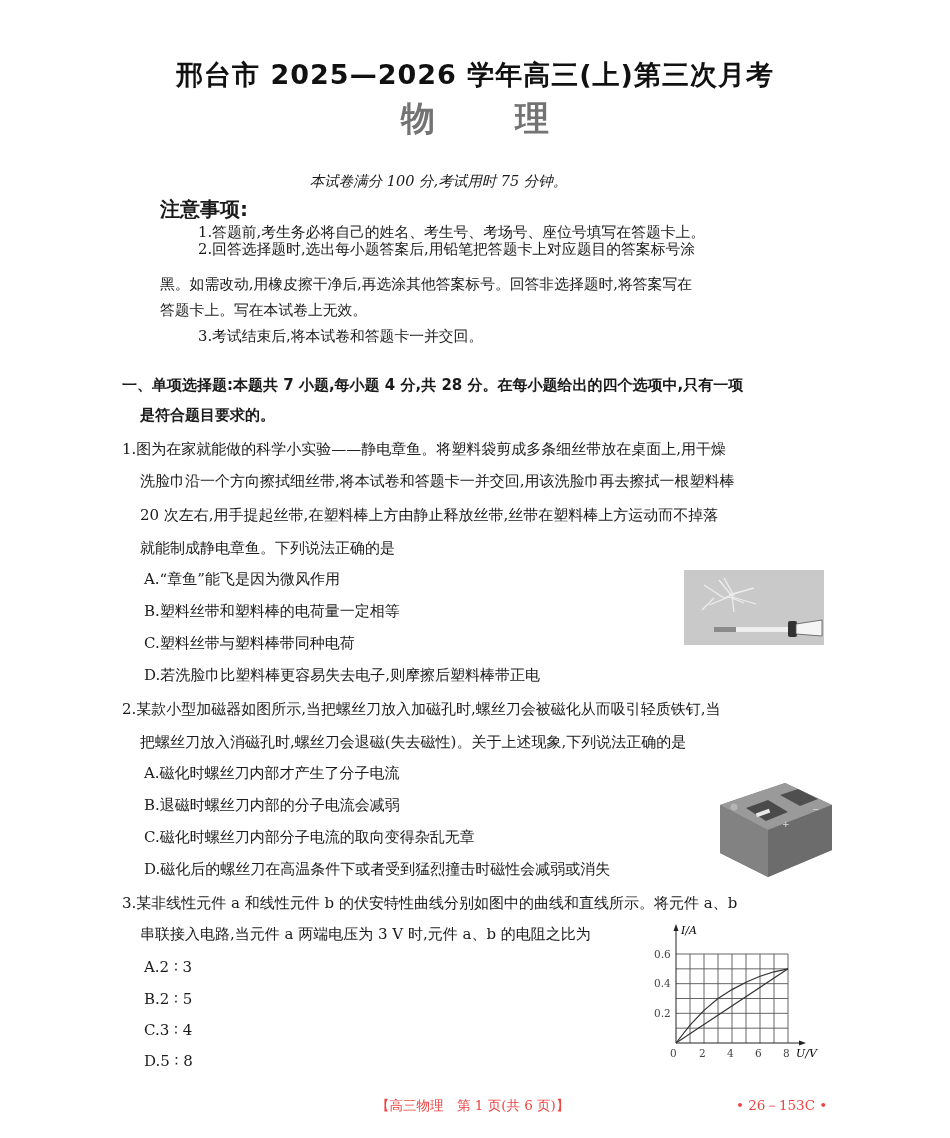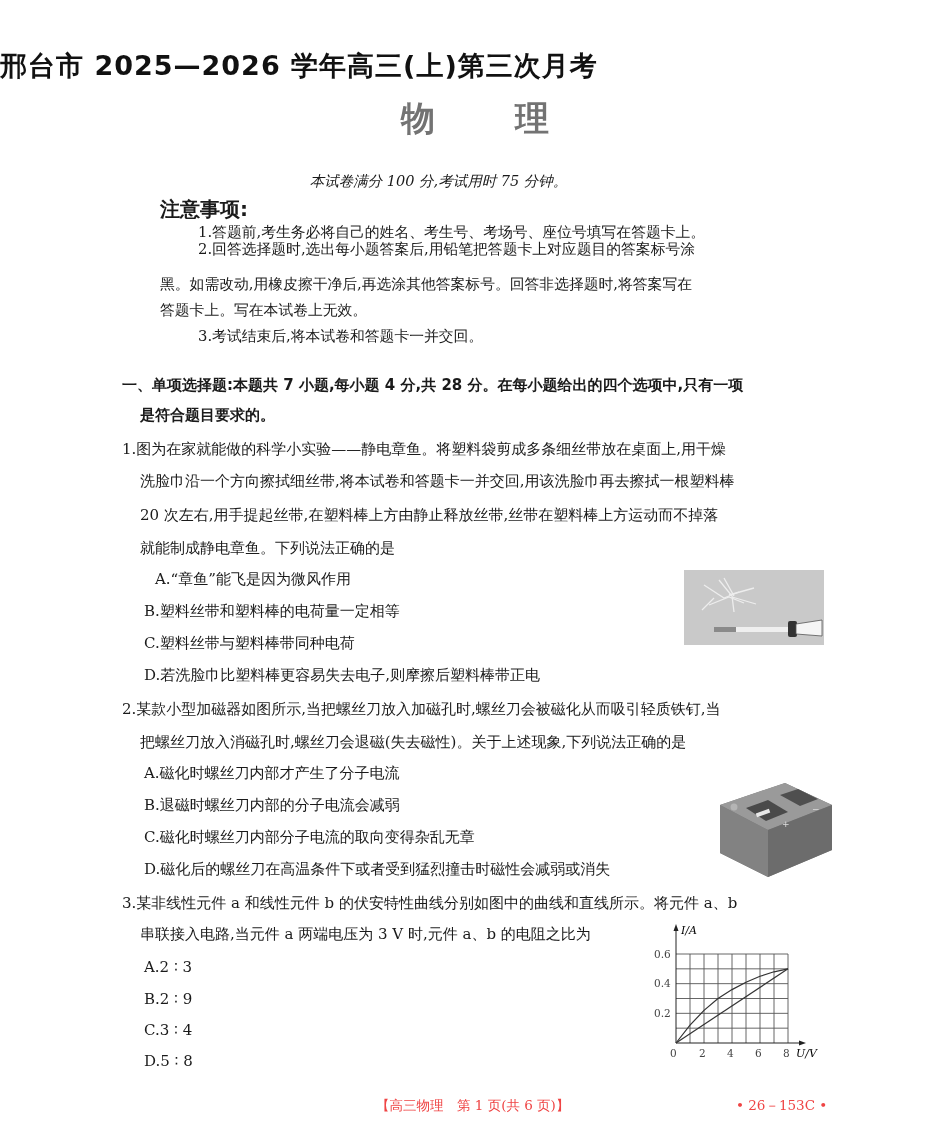--- a/index.html
+++ b/index.html
@@ -1,19 +1,19 @@
 <!DOCTYPE html>
 <html><head>
 <meta charset="utf-8">
 <style>
   html, body { margin: 0; padding: 0; background: #ffffff; }
   body { width: 950px; height: 1138px; position: relative; overflow: hidden; color: #1a1a1a;
          font-family: "DejaVu Serif", "Liberation Serif", serif; }
   .abs { position: absolute; white-space: nowrap; }
-  .title { left: 0; width: 950px; top: 48px; text-align: left; font-family: "DejaVu Sans", sans-serif;
+  .title { left: 0; width: 950px; top: 57px; text-align: center; font-family: "DejaVu Sans", sans-serif;
            font-weight: bold; font-size: 27px; letter-spacing: 1px; color: #111; }
   .subject { left: 0; width: 950px; top: 96px; text-align: center; font-family: "DejaVu Sans", sans-serif;
              font-weight: bold; font-size: 34px; color: #737373; word-spacing: 0; }
   .subject span { display: inline-block; }
   .subject .gap { width: 80px; }
   .meta { left: 0; width: 877px; top: 172px; text-align: center; font-size: 14.5px; font-style: italic; }
   .notes-h { left: 160px; top: 196px; font-family: "DejaVu Sans", sans-serif; font-weight: bold; font-size: 20px; }
   .p { font-size: 14.8px; line-height: 24px; }
   .sec { font-family: "DejaVu Sans", sans-serif; font-weight: bold; font-size: 15px; }
   .q { font-size: 15px; }
@@ -39,21 +39,21 @@
   <div class="abs p" style="left:160px; top:298px;">答题卡上。写在本试卷上无效。</div>
   <div class="abs p" style="left:198px; top:324px;">3.考试结束后,将本试卷和答题卡一并交回。</div>
 
   <div class="abs sec" style="left:122px; top:376px;">一、单项选择题:本题共 7 小题,每小题 4 分,共 28 分。在每小题给出的四个选项中,只有一项</div>
   <div class="abs sec" style="left:140px; top:406px;">是符合题目要求的。</div>
 
   <div class="abs q" style="left:122px; top:440px;">1.图为在家就能做的科学小实验——静电章鱼。将塑料袋剪成多条细丝带放在桌面上,用干燥</div>
   <div class="abs q" style="left:140px; top:472px;">洗脸巾沿一个方向擦拭细丝带,将本试卷和答题卡一并交回,用该洗脸巾再去擦拭一根塑料棒</div>
   <div class="abs q" style="left:140px; top:506px;">20 次左右,用手提起丝带,在塑料棒上方由静止释放丝带,丝带在塑料棒上方运动而不掉落</div>
   <div class="abs q" style="left:140px; top:539px;">就能制成静电章鱼。下列说法正确的是</div>
-  <div class="abs opt" style="left:144px; top:570px;margin-left:11px;">A.“章鱼”能飞是因为微风作用</div>
+  <div class="abs opt" style="left:144px; top:570px;">A.“章鱼”能飞是因为微风作用</div>
   <div class="abs opt" style="left:144px; top:602px;">B.塑料丝带和塑料棒的电荷量一定相等</div>
   <div class="abs opt" style="left:144px; top:634px;">C.塑料丝带与塑料棒带同种电荷</div>
   <div class="abs opt" style="left:144px; top:666px;">D.若洗脸巾比塑料棒更容易失去电子,则摩擦后塑料棒带正电</div>
 
   <div class="fig" style="left:684px; top:570px; width:140px; height:75px; background:#c8c8c8;">
     <svg width="140" height="75" viewBox="0 0 140 75">
       <rect width="140" height="75" fill="#c9c9c9"></rect>
       <g stroke="#ededed" stroke-width="1.3" fill="none">
         <path d="M20 15 L40 28 L55 22"></path>
           <path d="M25 35 L45 27 L60 33"></path>
@@ -88,21 +88,21 @@
       <path d="M70 30 L88 24 L108 34 L90 41 Z" fill="#4f4f4f"></path>
       <circle cx="24" cy="42" r="3.5" fill="#b5b5b5"></circle>
       <text x="72" y="62" font-size="9" fill="#ddd" font-family="DejaVu Sans, sans-serif">+</text>
       <text x="102" y="47" font-size="9" fill="#ddd" font-family="DejaVu Sans, sans-serif">−</text>
     </svg>
   </div>
 
   <div class="abs q" style="left:122px; top:894px;">3.某非线性元件 a 和线性元件 b 的伏安特性曲线分别如图中的曲线和直线所示。将元件 a、b</div>
   <div class="abs q" style="left:140px; top:925px;">串联接入电路,当元件 a 两端电压为 3 V 时,元件 a、b 的电阻之比为</div>
   <div class="abs opt" style="left:144px; top:958px;">A.2 ∶ 3</div>
-  <div class="abs opt" style="left:144px; top:990px;">B.2 ∶ 9</div>
+  <div class="abs opt" style="left:144px; top:990px;">B.2 ∶ 5</div>
   <div class="abs opt" style="left:144px; top:1021px;">C.3 ∶ 4</div>
   <div class="abs opt" style="left:144px; top:1052px;">D.5 ∶ 8</div>
 
   <div class="fig" style="left:650px; top:920px; width:190px; height:145px;">
     <svg id="iv-svg" width="190" height="145" viewBox="0 0 190 145" font-family="DejaVu Serif, serif">
       <g id="grid" stroke="#555" stroke-width="0.9">
           <line x1="40" x2="40" y1="34" y2="123"></line>
           <line x1="54" x2="54" y1="34" y2="123"></line>
           <line x1="68" x2="68" y1="34" y2="123"></line>
           <line x1="82" x2="82" y1="34" y2="123"></line>

